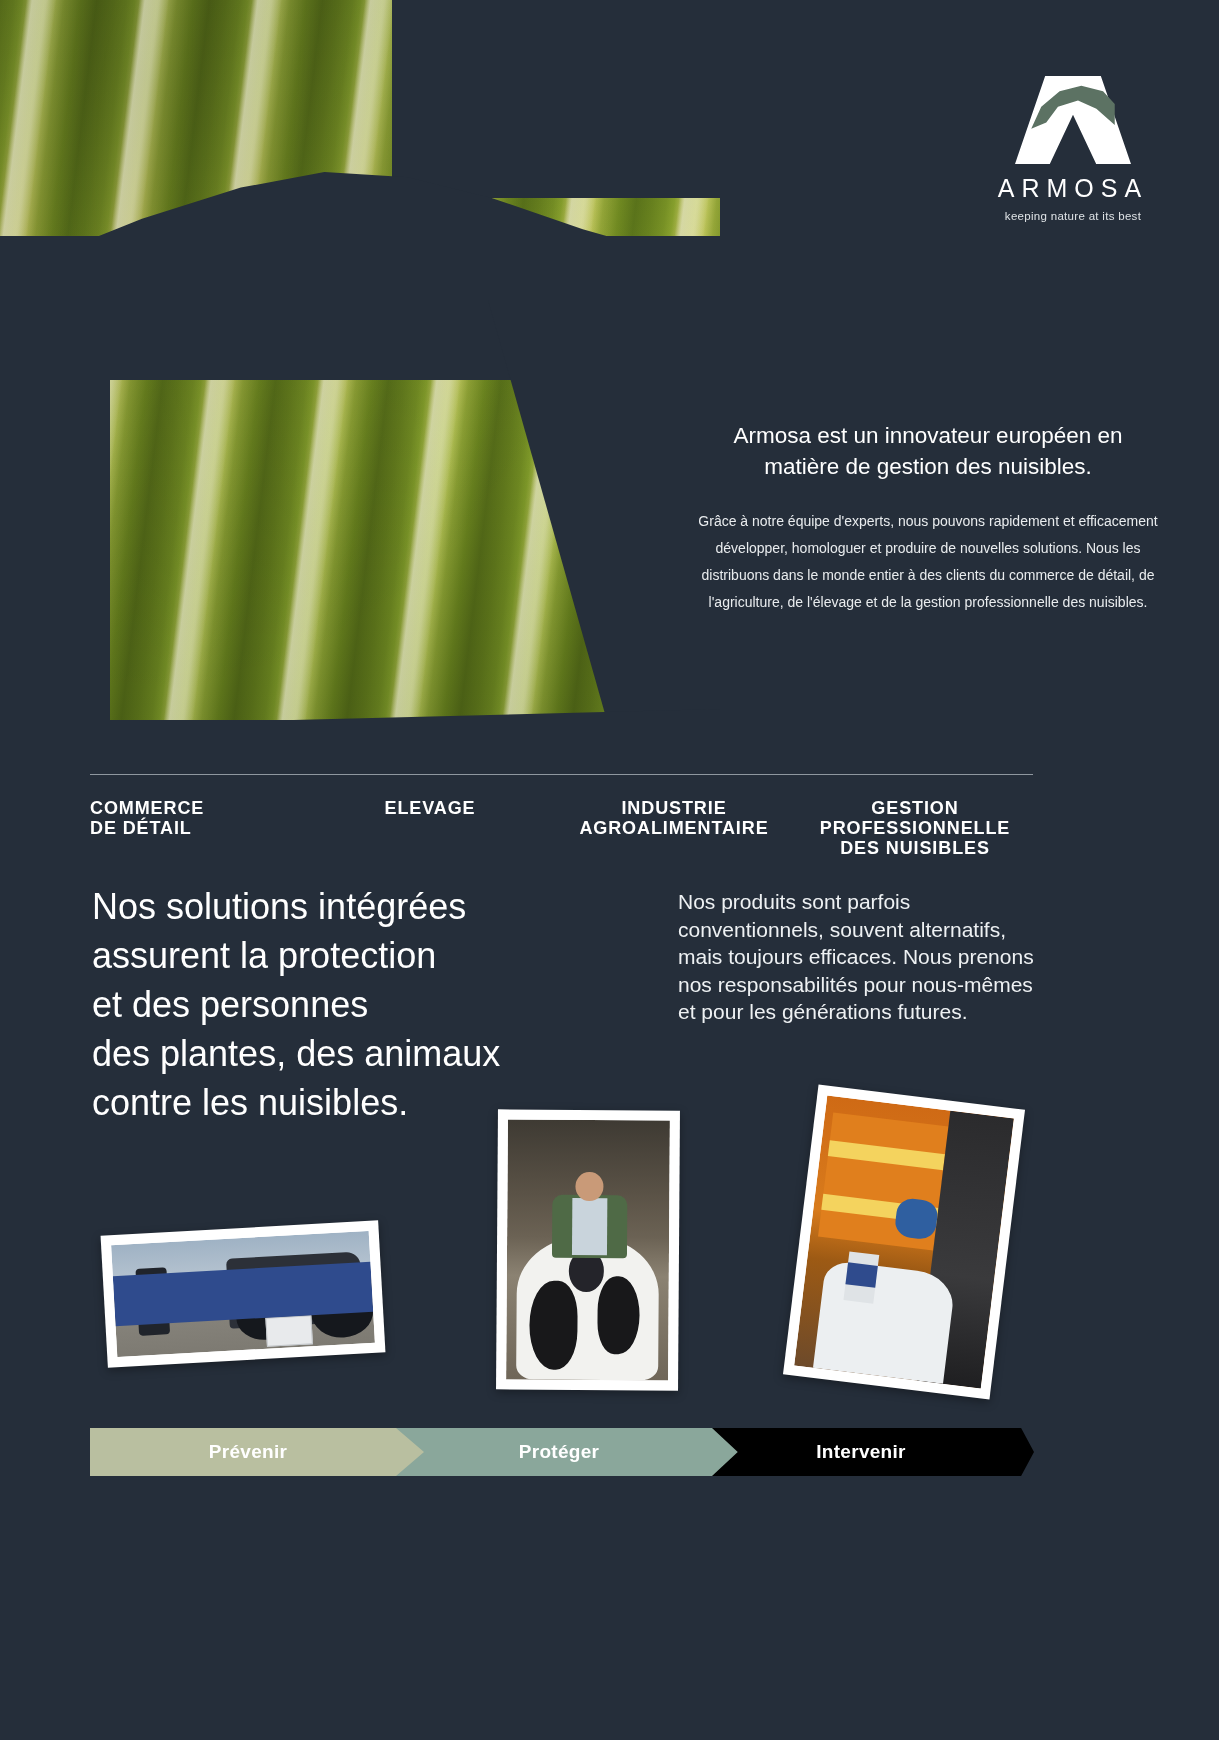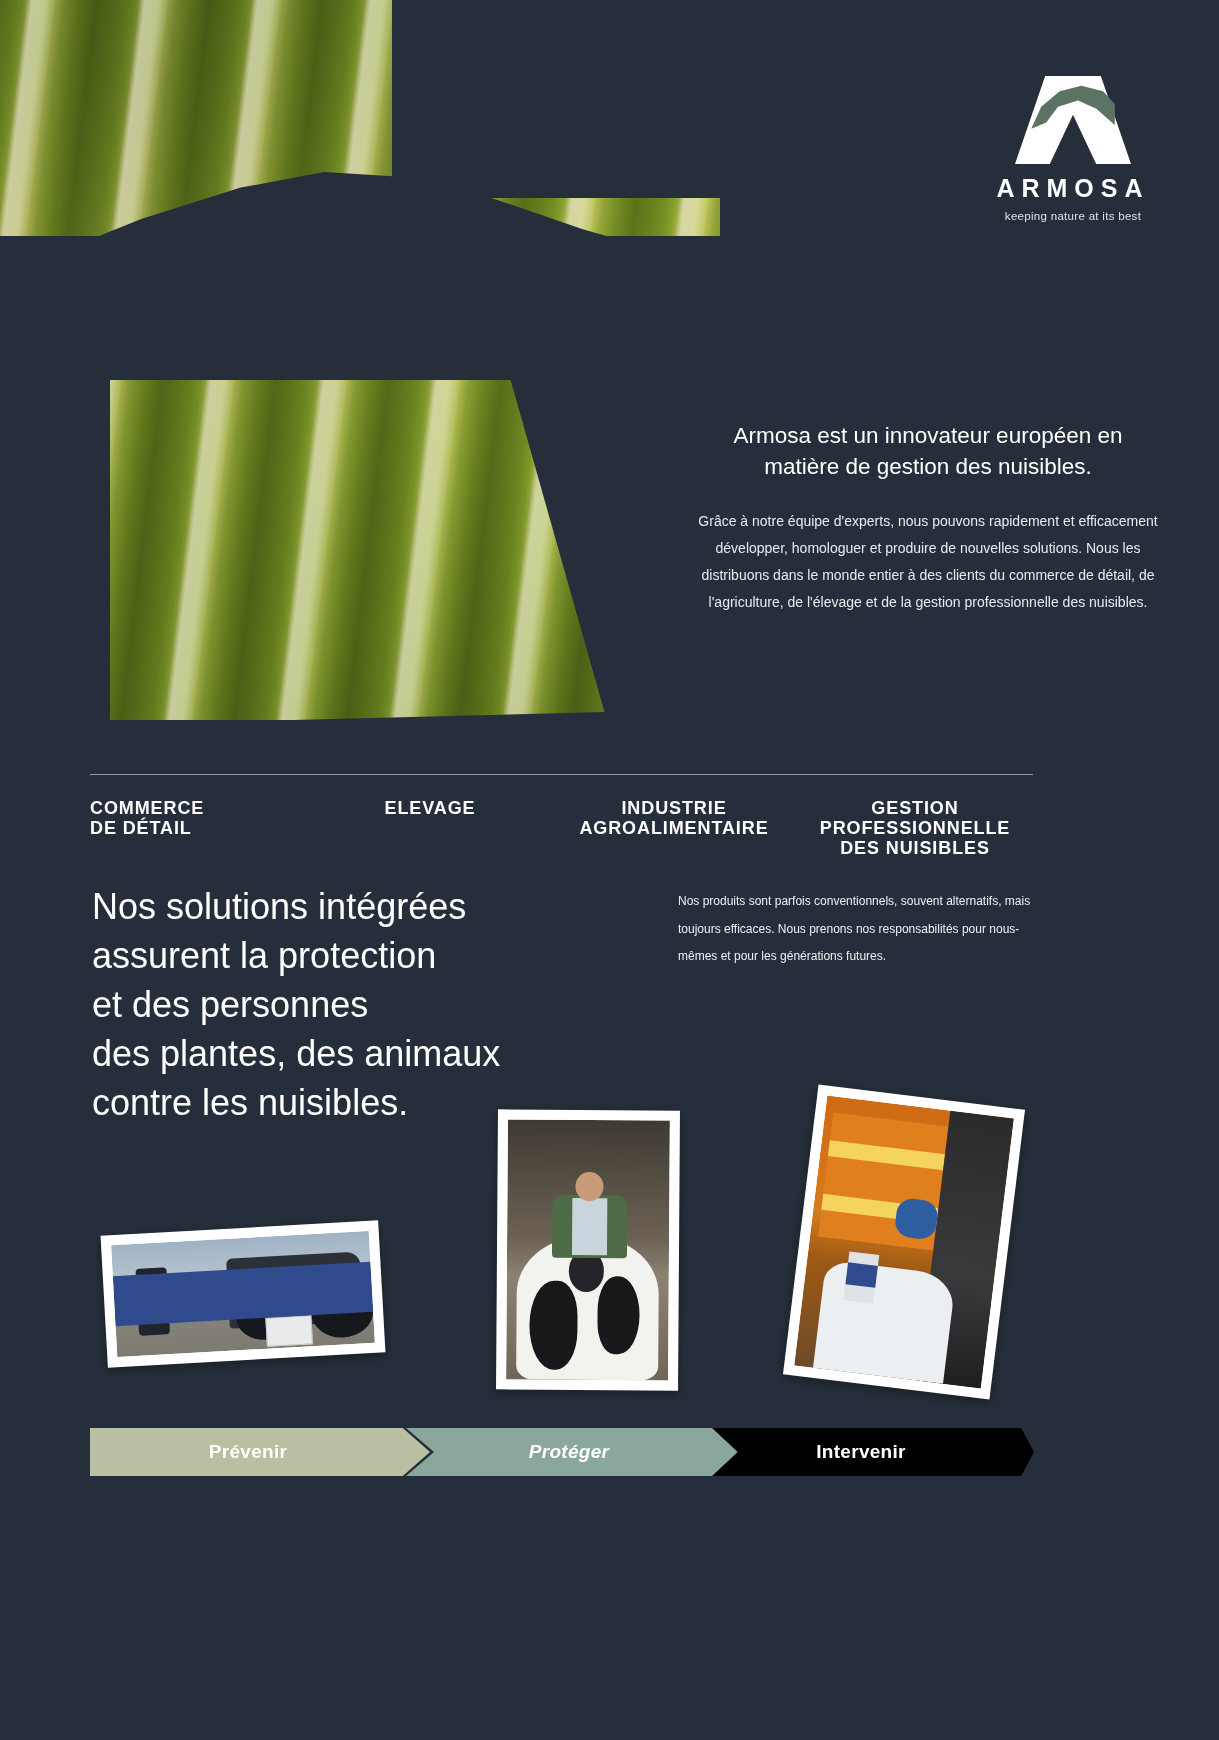--- a/index.html
+++ b/index.html
@@ -132,21 +132,21 @@
     position: absolute;
     left: 14%; top: 8%;
     width: 72%; height: 52%;
     background: #5c7263;
     clip-path: polygon(0% 100%, 12% 52%, 34% 18%, 60% 6%, 86% 18%, 100% 46%, 100% 92%, 78% 56%, 56% 38%, 32% 52%, 18% 86%);
   }
   .logo-name {
     color: #ffffff;
     font-size: 25px;
     letter-spacing: 7px;
-    font-weight: bold;
+    font-weight: normal;
   }
   .logo-tag {
     color: #dfe3e6;
     font-size: 11.5px;
     letter-spacing: 0.3px;
     margin-top: 7px;
   }
 
   
   .intro {
@@ -204,21 +204,21 @@
     color: #ffffff;
     font-size: 36px;
     line-height: 49px;
     font-weight: 400;
   }
   .side-copy {
     position: absolute;
     left: 678px; top: 888px;
     width: 370px;
     color: #eef1f3;
-    font-size: 12px;
+    font-size: 21px;
     line-height: 27.5px;
   }
 
   
   .photo {
     position: absolute;
     background: #ffffff;
     box-shadow: 0 3px 10px rgba(0,0,0,0.35);
     padding: 10px;
   }
@@ -297,24 +297,23 @@
     font-weight: bold;
     letter-spacing: 0.3px;
   }
   .chev span { transform: translateX(-12px); }
   .chev-1 {
     left: 0; width: 340px;
     background: #b9bfa0;
     clip-path: polygon(0 0, 92% 0, 100% 50%, 92% 100%, 0 100%);
   }
   .chev-2 {
-    left: 316px; width: 350px;
+    left: 306px; width: 350px;
     background: #8aa79b;
     clip-path: polygon(0 0, 92% 0, 100% 50%, 92% 100%, 0 100%, 8% 50%);
-    font-style: italic;
   }
   .chev-3 {
     left: 622px; width: 322px;
     background: #000000;
     clip-path: polygon(0 0, 96% 0, 100% 50%, 96% 100%, 0 100%, 8% 50%);
   }
 </style>
 </head>
 <body>
 

